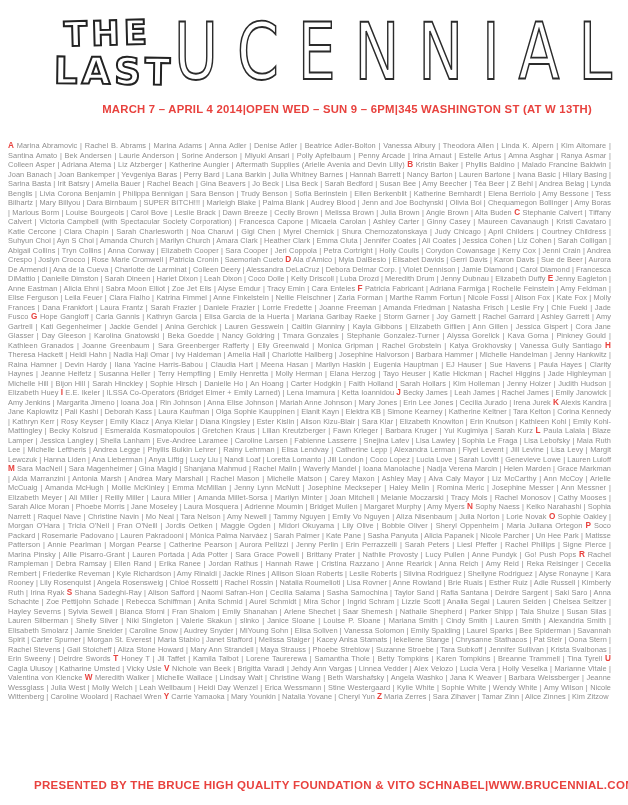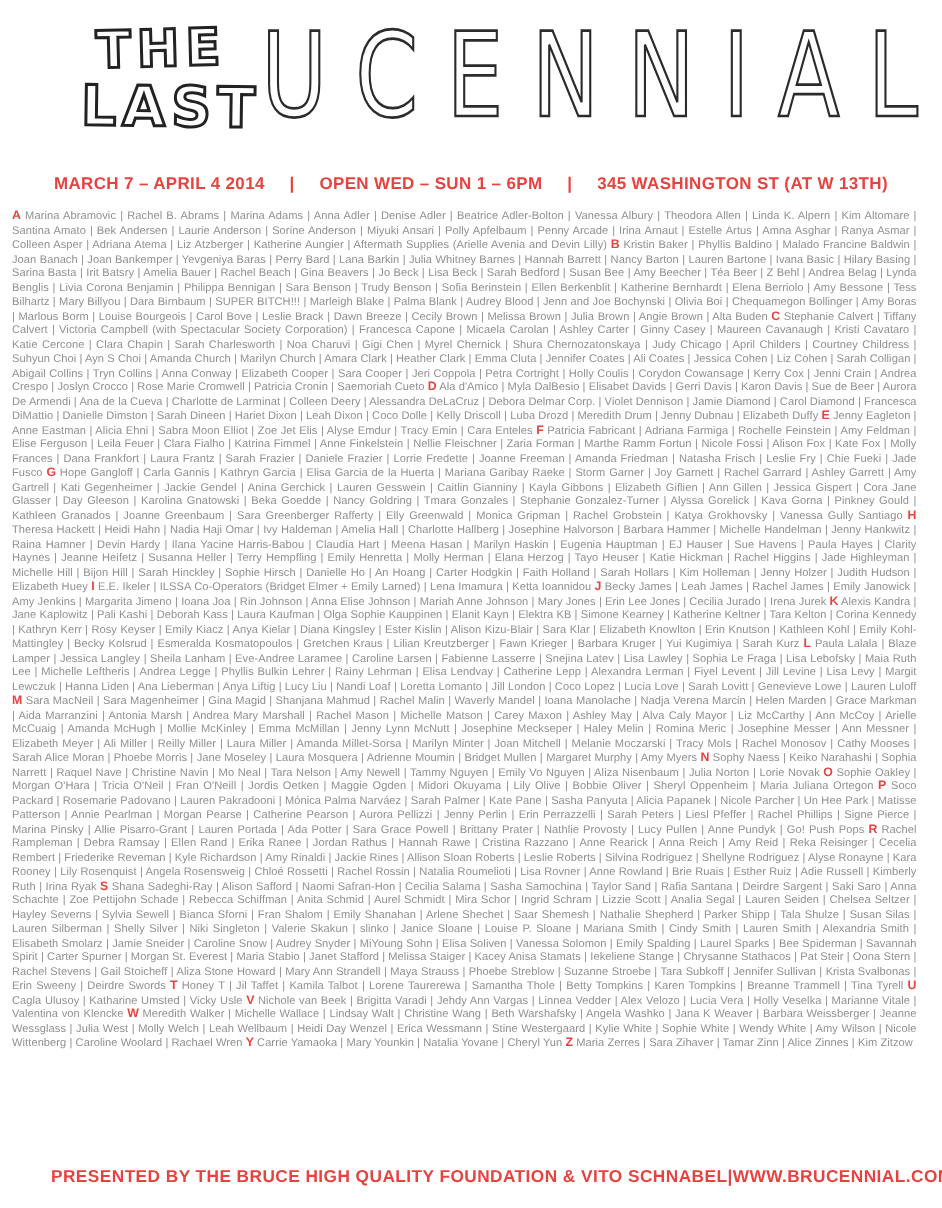--- a/index.html
+++ b/index.html
@@ -56,36 +56,36 @@
     -webkit-text-stroke:1.4px #2b2b2b;
     font-family:"DejaVu Sans", sans-serif;
     font-size:60px;font-weight:400;
     transform:scaleY(1.30);
     transform-origin:bottom;
     padding:0 4px 2px 0;
   }
   .title-ucennial span{line-height:1;}
   
   .info-bar{
-    margin-top:24px;
+    margin-top:10px;
     padding:0 36px;
     color:var(--red);
     font-weight:bold;
     font-size:11.3px;
     letter-spacing:0.25px;
     text-align:justify;
     text-align-last:justify;
     -moz-text-align-last:justify;
     white-space:nowrap;
-    display:flex;justify-content:space-between;
+    display:flex;justify-content:flex-end;
   }
   .info-bar span{white-space:pre;}
   
   .artists{
-    margin-top:10px;
+    margin-top:26px;
     padding:0 17px 0 8px;
     font-size:7.4px;
     line-height:9.5px;
     letter-spacing:0.05px;
     color:var(--gray);
     text-align:justify;
   }
   .sec-letter{
     color:var(--red);
     font-weight:bold;
@@ -124,21 +124,21 @@
         <span>N</span>
         <span>I</span>
         <span>A</span>
         <span>L</span>
       </div>
   </div>
 
   <div class="info-bar">
       <span>MARCH 7 – APRIL 4 2014</span>
       <span>|</span>
-      <span>OPEN WED – SUN 1 – 6PM</span>
+      <span>OPEN WED – SUN 9 – 6PM</span>
       <span>|</span>
       <span>345 WASHINGTON ST (AT W 13TH)</span>
     </div>
 
   <div class="artists"><b class="sec-letter">A</b><span> Marina Abramovic | Rachel B. Abrams | Marina Adams | Anna Adler | Denise Adler | Beatrice Adler-Bolton | Vanessa Albury | Theodora Allen | Linda K. Alpern | Kim Altomare | Santina Amato | Bek Andersen | Laurie Anderson | Sorine Anderson | Miyuki Ansari | Polly Apfelbaum | Penny Arcade | Irina Arnaut | Estelle Artus | Amna Asghar | Ranya Asmar | Colleen Asper | Adriana Atema | Liz Atzberger | Katherine Aungier | Aftermath Supplies (Arielle Avenia and Devin Lilly) </span><b class="sec-letter">B</b><span> Kristin Baker | Phyllis Baldino | Malado Francine Baldwin | Joan Banach | Joan Bankemper | Yevgeniya Baras | Perry Bard | Lana Barkin | Julia Whitney Barnes | Hannah Barrett | Nancy Barton | Lauren Bartone | Ivana Basic | Hilary Basing | Sarina Basta | Irit Batsry | Amelia Bauer | Rachel Beach | Gina Beavers | Jo Beck | Lisa Beck | Sarah Bedford | Susan Bee | Amy Beecher | Téa Beer | Z Behl | Andrea Belag | Lynda Benglis | Livia Corona Benjamin | Philippa Bennigan | Sara Benson | Trudy Benson | Sofia Berinstein | Ellen Berkenblit | Katherine Bernhardt | Elena Berriolo | Amy Bessone | Tess Bilhartz | Mary Billyou | Dara Birnbaum | SUPER BITCH!!! | Marleigh Blake | Palma Blank | Audrey Blood | Jenn and Joe Bochynski | Olivia Boi | Chequamegon Bollinger | Amy Boras | Marlous Borm | Louise Bourgeois | Carol Bove | Leslie Brack | Dawn Breeze | Cecily Brown | Melissa Brown | Julia Brown | Angie Brown | Alta Buden </span><b class="sec-letter">C</b><span> Stephanie Calvert | Tiffany Calvert | Victoria Campbell (with Spectacular Society Corporation) | Francesca Capone | Micaela Carolan | Ashley Carter | Ginny Casey | Maureen Cavanaugh | Kristi Cavataro | Katie Cercone | Clara Chapin | Sarah Charlesworth | Noa Charuvi | Gigi Chen | Myrel Chernick | Shura Chernozatonskaya | Judy Chicago | April Childers | Courtney Childress | Suhyun Choi | Ayn S Choi | Amanda Church | Marilyn Church | Amara Clark | Heather Clark | Emma Cluta | Jennifer Coates | Ali Coates | Jessica Cohen | Liz Cohen | Sarah Colligan | Abigail Collins | Tryn Collins | Anna Conway | Elizabeth Cooper | Sara Cooper | Jeri Coppola | Petra Cortright | Holly Coulis | Corydon Cowansage | Kerry Cox | Jenni Crain | Andrea Crespo | Joslyn Crocco | Rose Marie Cromwell | Patricia Cronin | Saemoriah Cueto </span><b class="sec-letter">D</b><span> Ala d'Amico | Myla DalBesio | Elisabet Davids | Gerri Davis | Karon Davis | Sue de Beer | Aurora De Armendi | Ana de la Cueva | Charlotte de Larminat | Colleen Deery | Alessandra DeLaCruz | Debora Delmar Corp. | Violet Dennison | Jamie Diamond | Carol Diamond | Francesca DiMattio | Danielle Dimston | Sarah Dineen | Hariet Dixon | Leah Dixon | Coco Dolle | Kelly Driscoll | Luba Drozd | Meredith Drum | Jenny Dubnau | Elizabeth Duffy </span><b class="sec-letter">E</b><span> Jenny Eagleton | Anne Eastman | Alicia Ehni | Sabra Moon Elliot | Zoe Jet Elis | Alyse Emdur | Tracy Emin | Cara Enteles </span><b class="sec-letter">F</b><span> Patricia Fabricant | Adriana Farmiga | Rochelle Feinstein | Amy Feldman | Elise Ferguson | Leila Feuer | Clara Fialho | Katrina Fimmel | Anne Finkelstein | Nellie Fleischner | Zaria Forman | Marthe Ramm Fortun | Nicole Fossi | Alison Fox | Kate Fox | Molly Frances | Dana Frankfort | Laura Frantz | Sarah Frazier | Daniele Frazier | Lorrie Fredette | Joanne Freeman | Amanda Friedman | Natasha Frisch | Leslie Fry | Chie Fueki | Jade Fusco </span><b class="sec-letter">G</b><span> Hope Gangloff | Carla Gannis | Kathryn Garcia | Elisa Garcia de la Huerta | Mariana Garibay Raeke | Storm Garner | Joy Garnett | Rachel Garrard | Ashley Garrett | Amy Gartrell | Kati Gegenheimer | Jackie Gendel | Anina Gerchick | Lauren Gesswein | Caitlin Gianniny | Kayla Gibbons | Elizabeth Giflien | Ann Gillen | Jessica Gispert | Cora Jane Glasser | Day Gleeson | Karolina Gnatowski | Beka Goedde | Nancy Goldring | Tmara Gonzales | Stephanie Gonzalez-Turner | Alyssa Gorelick | Kava Gorna | Pinkney Gould | Kathleen Granados | Joanne Greenbaum | Sara Greenberger Rafferty | Elly Greenwald | Monica Gripman | Rachel Grobstein | Katya Grokhovsky | Vanessa Gully Santiago </span><b class="sec-letter">H</b><span> Theresa Hackett | Heidi Hahn | Nadia Haji Omar | Ivy Haldeman | Amelia Hall | Charlotte Hallberg | Josephine Halvorson | Barbara Hammer | Michelle Handelman | Jenny Hankwitz | Raina Hamner | Devin Hardy | Ilana Yacine Harris-Babou | Claudia Hart | Meena Hasan | Marilyn Haskin | Eugenia Hauptman | EJ Hauser | Sue Havens | Paula Hayes | Clarity Haynes | Jeanne Heifetz | Susanna Heller | Terry Hempfling | Emily Henretta | Molly Herman | Elana Herzog | Tayo Heuser | Katie Hickman | Rachel Higgins | Jade Highleyman | Michelle Hill | Bijon Hill | Sarah Hinckley | Sophie Hirsch | Danielle Ho | An Hoang | Carter Hodgkin | Faith Holland | Sarah Hollars | Kim Holleman | Jenny Holzer | Judith Hudson | Elizabeth Huey </span><b class="sec-letter">I</b><span> E.E. Ikeler | ILSSA Co-Operators (Bridget Elmer + Emily Larned) | Lena Imamura | Ketta Ioannidou </span><b class="sec-letter">J</b><span> Becky James | Leah James | Rachel James | Emily Janowick | Amy Jenkins | Margarita Jimeno | Ioana Joa | Rin Johnson | Anna Elise Johnson | Mariah Anne Johnson | Mary Jones | Erin Lee Jones | Cecilia Jurado | Irena Jurek </span><b class="sec-letter">K</b><span> Alexis Kandra | Jane Kaplowitz | Pali Kashi | Deborah Kass | Laura Kaufman | Olga Sophie Kauppinen | Elanit Kayn | Elektra KB | Simone Kearney | Katherine Keltner | Tara Kelton | Corina Kennedy | Kathryn Kerr | Rosy Keyser | Emily Kiacz | Anya Kielar | Diana Kingsley | Ester Kislin | Alison Kizu-Blair | Sara Klar | Elizabeth Knowlton | Erin Knutson | Kathleen Kohl | Emily Kohl-Mattingley | Becky Kolsrud | Esmeralda Kosmatopoulos | Gretchen Kraus | Lilian Kreutzberger | Fawn Krieger | Barbara Kruger | Yui Kugimiya | Sarah Kurz </span><b class="sec-letter">L</b><span> Paula Lalala | Blaze Lamper | Jessica Langley | Sheila Lanham | Eve-Andree Laramee | Caroline Larsen | Fabienne Lasserre | Snejina Latev | Lisa Lawley | Sophia Le Fraga | Lisa Lebofsky | Maia Ruth Lee | Michelle Leftheris | Andrea Legge | Phyllis Bulkin Lehrer | Rainy Lehrman | Elisa Lendvay | Catherine Lepp | Alexandra Lerman | Fiyel Levent | Jill Levine | Lisa Levy | Margit Lewczuk | Hanna Liden | Ana Lieberman | Anya Liftig | Lucy Liu | Nandi Loaf | Loretta Lomanto | Jill London | Coco Lopez | Lucia Love | Sarah Lovitt | Genevieve Lowe | Lauren Luloff </span><b class="sec-letter">M</b><span> Sara MacNeil | Sara Magenheimer | Gina Magid | Shanjana Mahmud | Rachel Malin | Waverly Mandel | Ioana Manolache | Nadja Verena Marcin | Helen Marden | Grace Markman | Aida Marranzini | Antonia Marsh | Andrea Mary Marshall | Rachel Mason | Michelle Matson | Carey Maxon | Ashley May | Alva Caly Mayor | Liz McCarthy | Ann McCoy | Arielle McCuaig | Amanda McHugh | Mollie McKinley | Emma McMillan | Jenny Lynn McNutt | Josephine Meckseper | Haley Melin | Romina Meric | Josephine Messer | Ann Messner | Elizabeth Meyer | Ali Miller | Reilly Miller | Laura Miller | Amanda Millet-Sorsa | Marilyn Minter | Joan Mitchell | Melanie Moczarski | Tracy Mols | Rachel Monosov | Cathy Mooses | Sarah Alice Moran | Phoebe Morris | Jane Moseley | Laura Mosquera | Adrienne Moumin | Bridget Mullen | Margaret Murphy | Amy Myers </span><b class="sec-letter">N</b><span> Sophy Naess | Keiko Narahashi | Sophia Narrett | Raquel Nave | Christine Navin | Mo Neal | Tara Nelson | Amy Newell | Tammy Nguyen | Emily Vo Nguyen | Aliza Nisenbaum | Julia Norton | Lorie Novak </span><b class="sec-letter">O</b><span> Sophie Oakley | Morgan O'Hara | Tricia O'Neil | Fran O'Neill | Jordis Oetken | Maggie Ogden | Midori Okuyama | Lily Olive | Bobbie Oliver | Sheryl Oppenheim | Maria Juliana Ortegon </span><b class="sec-letter">P</b><span> Soco Packard | Rosemarie Padovano | Lauren Pakradooni | Mónica Palma Narváez | Sarah Palmer | Kate Pane | Sasha Panyuta | Alicia Papanek | Nicole Parcher | Un Hee Park | Matisse Patterson | Annie Pearlman | Morgan Pearse | Catherine Pearson | Aurora Pellizzi | Jenny Perlin | Erin Perrazzelli | Sarah Peters | Liesl Pfeffer | Rachel Phillips | Signe Pierce | Marina Pinsky | Allie Pisarro-Grant | Lauren Portada | Ada Potter | Sara Grace Powell | Brittany Prater | Nathlie Provosty | Lucy Pullen | Anne Pundyk | Go! Push Pops </span><b class="sec-letter">R</b><span> Rachel Rampleman | Debra Ramsay | Ellen Rand | Erika Ranee | Jordan Rathus | Hannah Rawe | Cristina Razzano | Anne Rearick | Anna Reich | Amy Reid | Reka Reisinger | Cecelia Rembert | Friederike Reveman | Kyle Richardson | Amy Rinaldi | Jackie Rines | Allison Sloan Roberts | Leslie Roberts | Silvina Rodriguez | Shellyne Rodriguez | Alyse Ronayne | Kara Rooney | Lily Rosenquist | Angela Rosensweig | Chloé Rossetti | Rachel Rossin | Natalia Roumelioti | Lisa Rovner | Anne Rowland | Brie Ruais | Esther Ruiz | Adie Russell | Kimberly Ruth | Irina Ryak </span><b class="sec-letter">S</b><span> Shana Sadeghi-Ray | Alison Safford | Naomi Safran-Hon | Cecilia Salama | Sasha Samochina | Taylor Sand | Rafia Santana | Deirdre Sargent | Saki Saro | Anna Schachte | Zoe Pettijohn Schade | Rebecca Schiffman | Anita Schmid | Aurel Schmidt | Mira Schor | Ingrid Schram | Lizzie Scott | Analia Segal | Lauren Seiden | Chelsea Seltzer | Hayley Severns | Sylvia Sewell | Bianca Sforni | Fran Shalom | Emily Shanahan | Arlene Shechet | Saar Shemesh | Nathalie Shepherd | Parker Shipp | Tala Shulze | Susan Silas | Lauren Silberman | Shelly Silver | Niki Singleton | Valerie Skakun | slinko | Janice Sloane | Louise P. Sloane | Mariana Smith | Cindy Smith | Lauren Smith | Alexandria Smith | Elisabeth Smolarz | Jamie Sneider | Caroline Snow | Audrey Snyder | MiYoung Sohn | Elisa Soliven | Vanessa Solomon | Emily Spalding | Laurel Sparks | Bee Spiderman | Savannah Spirit | Carter Spurner | Morgan St. Everest | Maria Stabio | Janet Stafford | Melissa Staiger | Kacey Anisa Stamats | Iekeliene Stange | Chrysanne Stathacos | Pat Steir | Oona Stern | Rachel Stevens | Gail Stoicheff | Aliza Stone Howard | Mary Ann Strandell | Maya Strauss | Phoebe Streblow | Suzanne Stroebe | Tara Subkoff | Jennifer Sullivan | Krista Svalbonas | Erin Sweeny | Deirdre Swords </span><b class="sec-letter">T</b><span> Honey T | Jil Taffet | Kamila Talbot | Lorene Taurerewa | Samantha Thole | Betty Tompkins | Karen Tompkins | Breanne Trammell | Tina Tyrell </span><b class="sec-letter">U</b><span> Cagla Ulusoy | Katharine Umsted | Vicky Usle </span><b class="sec-letter">V</b><span> Nichole van Beek | Brigitta Varadi | Jehdy Ann Vargas | Linnea Vedder | Alex Velozo | Lucia Vera | Holly Veselka | Marianne Vitale | Valentina von Klencke </span><b class="sec-letter">W</b><span> Meredith Walker | Michelle Wallace | Lindsay Walt | Christine Wang | Beth Warshafsky | Angela Washko | Jana K Weaver | Barbara Weissberger | Jeanne Wessglass | Julia West | Molly Welch | Leah Wellbaum | Heidi Day Wenzel | Erica Wessmann | Stine Westergaard | Kylie White | Sophie White | Wendy White | Amy Wilson | Nicole Wittenberg | Caroline Woolard | Rachael Wren </span><b class="sec-letter">Y</b><span> Carrie Yamaoka | Mary Younkin | Natalia Yovane | Cheryl Yun </span><b class="sec-letter">Z</b><span> Maria Zerres | Sara Zihaver | Tamar Zinn | Alice Zinnes | Kim Zitzow </span></div>
 
   <div class="footer-bar">
       <span>PRESENTED BY THE BRUCE HIGH QUALITY FOUNDATION &amp; VITO SCHNABEL</span>
       <span>|</span>
       <span>WWW.BRUCENNIAL.COM</span>

